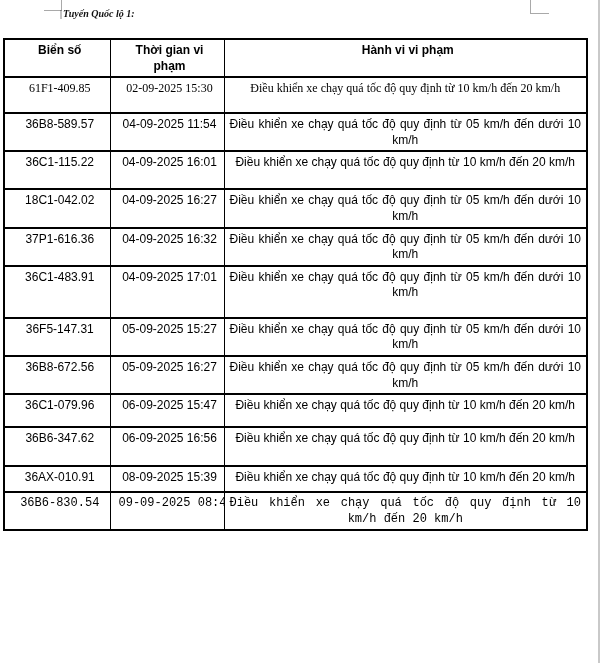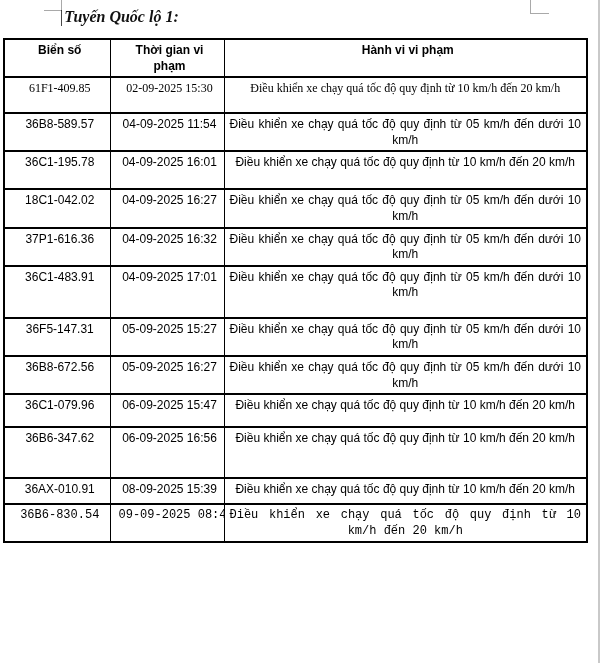--- a/index.html
+++ b/index.html
@@ -10,21 +10,21 @@
     overflow: hidden;
     font-family: "Liberation Sans", sans-serif;
     color: #000;
   }
 
   
   .section-title {
     position: absolute;
     left: 60px; top: 8px;
     font-family: "Liberation Serif", serif;
-    font-size: 16px;
+    font-size: 10px;
     font-weight: bold;
     font-style: italic;
     color: #111;
     white-space: nowrap;
   }
   .cursor-bar {
     font-style: normal;
     font-weight: normal;
     padding-right: 1px;
   }
@@ -115,21 +115,21 @@
     <td class="violation-cell">Điều khiển xe chạy quá tốc độ quy định từ 10 km/h đến 20 km/h</td>
   </tr>
 
   <tr style="height: 36px;">
     <td class="plate-cell">36B8-589.57</td>
     <td class="time-cell">04-09-2025 11:54</td>
     <td class="violation-cell">Điều khiển xe chạy quá tốc độ quy định từ 05 km/h đến dưới 10 km/h</td>
   </tr>
 
   <tr style="height: 38px;">
-    <td class="plate-cell">36C1-195.78</td>
+    <td class="plate-cell">36C1-115.22</td>
     <td class="time-cell">04-09-2025 16:01</td>
     <td class="violation-cell">Điều khiển xe chạy quá tốc độ quy định từ 10 km/h đến 20 km/h</td>
   </tr>
 
   <tr style="height: 34px;">
     <td class="plate-cell">18C1-042.02</td>
     <td class="time-cell">04-09-2025 16:27</td>
     <td class="violation-cell">Điều khiển xe chạy quá tốc độ quy định từ 05 km/h đến dưới 10 km/h</td>
   </tr>
 
@@ -158,21 +158,21 @@
     <td class="violation-cell">Điều khiển xe chạy quá tốc độ quy định từ 05 km/h đến dưới 10 km/h</td>
   </tr>
 
   <tr style="height: 33px;">
     <td class="plate-cell">36C1-079.96</td>
     <td class="time-cell">06-09-2025 15:47</td>
     <td class="violation-cell">Điều khiển xe chạy quá tốc độ quy định từ 10 km/h đến 20 km/h</td>
   </tr>
 
 
-  <tr style="height: 51px;">
+  <tr style="height: 39px;">
     <td class="plate-cell">36B6-347.62</td>
     <td class="time-cell">06-09-2025 16:56</td>
     <td class="violation-cell">Điều khiển xe chạy quá tốc độ quy định từ 10 km/h đến 20 km/h</td>
   </tr>
 
   <tr style="height: 26px; margin-left: 14px;">
     <td class="plate-cell">36AX-010.91</td>
     <td class="time-cell">08-09-2025 15:39</td>
     <td class="violation-cell">Điều khiển xe chạy quá tốc độ quy định từ 10 km/h đến 20 km/h</td>
   </tr>

